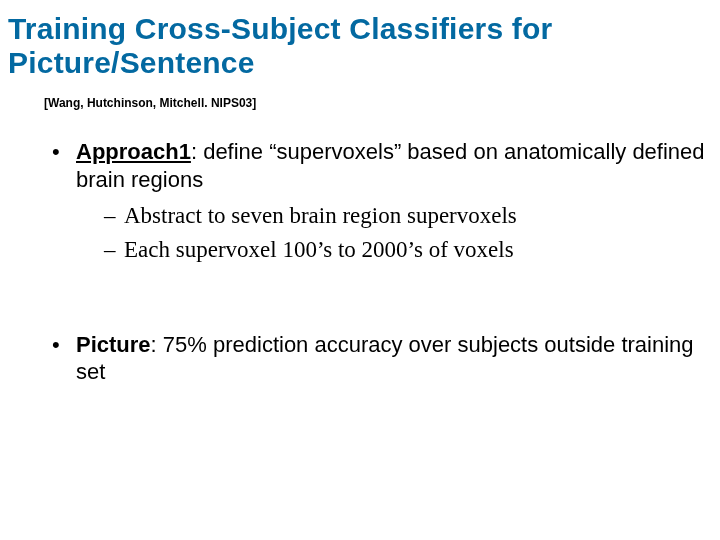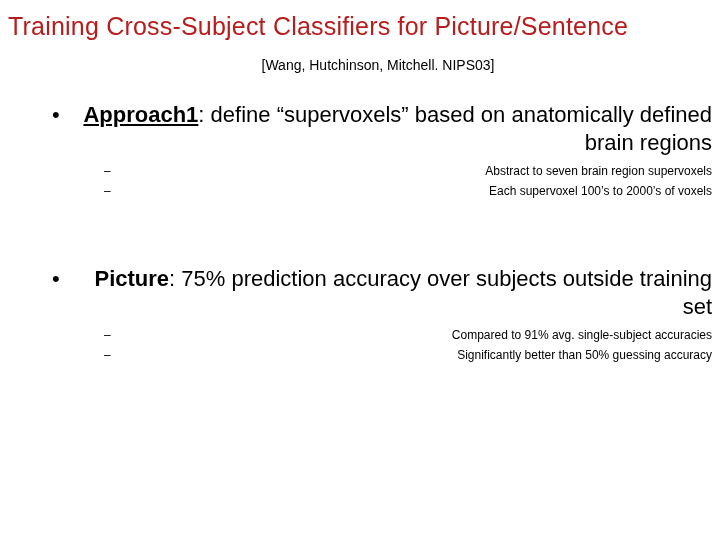--- a/index.html
+++ b/index.html
@@ -10,64 +10,63 @@
     background: #ffffff;
     font-family: Arial, Helvetica, sans-serif;
     color: #000000;
     overflow: hidden;
   }
   .slide {
     padding: 12px 8px 0 8px;
     box-sizing: border-box;
   }
   .title {
-    font-size: 25px;
-    font-weight: normal;
-    color: #b91c1c;
+    font-size: 30px;
+    font-weight: bold;
+    color: #0369a1;
     margin: 0 0 16px 0;
     letter-spacing: 0.2px;
   }
   .citation {
-    font-size: 14px;
-    font-weight: normal;
+    font-size: 12px;
+    font-weight: bold;
     color: #000000;
     margin: 0 0 28px 36px;
-    text-align: center;
   }
   ul.bullets {
     list-style: none;
     padding: 0;
     margin: 0 0 0 44px;
   }
   ul.bullets > li {
     position: relative;
     font-size: 22px;
     line-height: 1.25;
     margin-bottom: 10px;
     padding-left: 24px;
-    text-align: right;
   }
   ul.bullets > li::before {
     content: "•";
     position: absolute;
     left: 0;
     top: 0;
     font-size: 22px;
   }
   ul.sub {
     list-style: none;
     padding: 0;
     margin: 8px 0 0 28px;
   }
   ul.sub > li {
     position: relative;
-    font-size: 12px;
+    font-size: 23px;
     line-height: 1.3;
     margin-bottom: 4px;
     padding-left: 20px;
+    font-family: Liberation Serif, serif;
   }
   ul.sub > li::before {
     content: "–";
     position: absolute;
     left: 0;
     top: 0;
   }
   .u { text-decoration: underline; }
   .b { font-weight: bold; }
   .gap { height: 28px; }
@@ -90,19 +89,15 @@
   </ul>
 
   <div class="gap"></div>
 
 
   <div class="gap"></div>
 
   <ul class="bullets">
     <li>
       <span class="b">Picture</span><span>: 75% prediction accuracy over subjects outside training set</span>
-      <ul class="sub">
-        <li>Compared to 91% avg. single-subject accuracies</li>
-        <li>Significantly better than 50% guessing accuracy</li>
-      </ul>
     </li>
   </ul>
 </div>
 
 </body></html>

